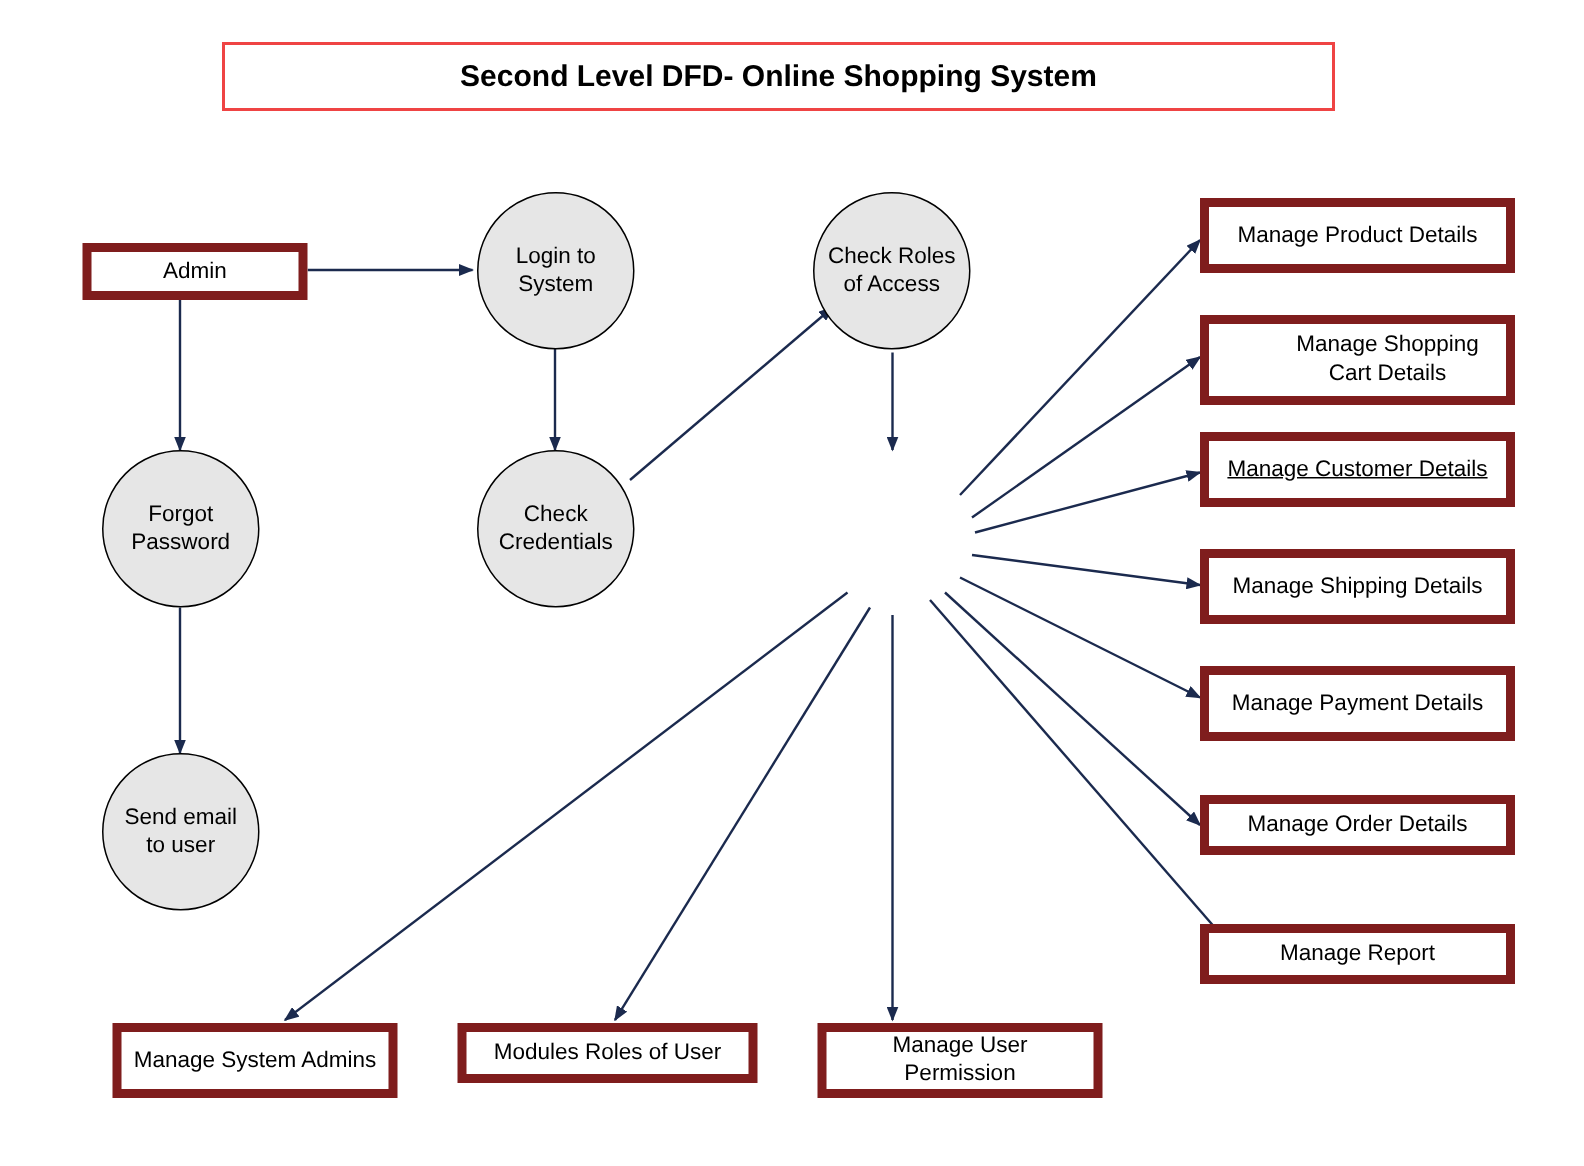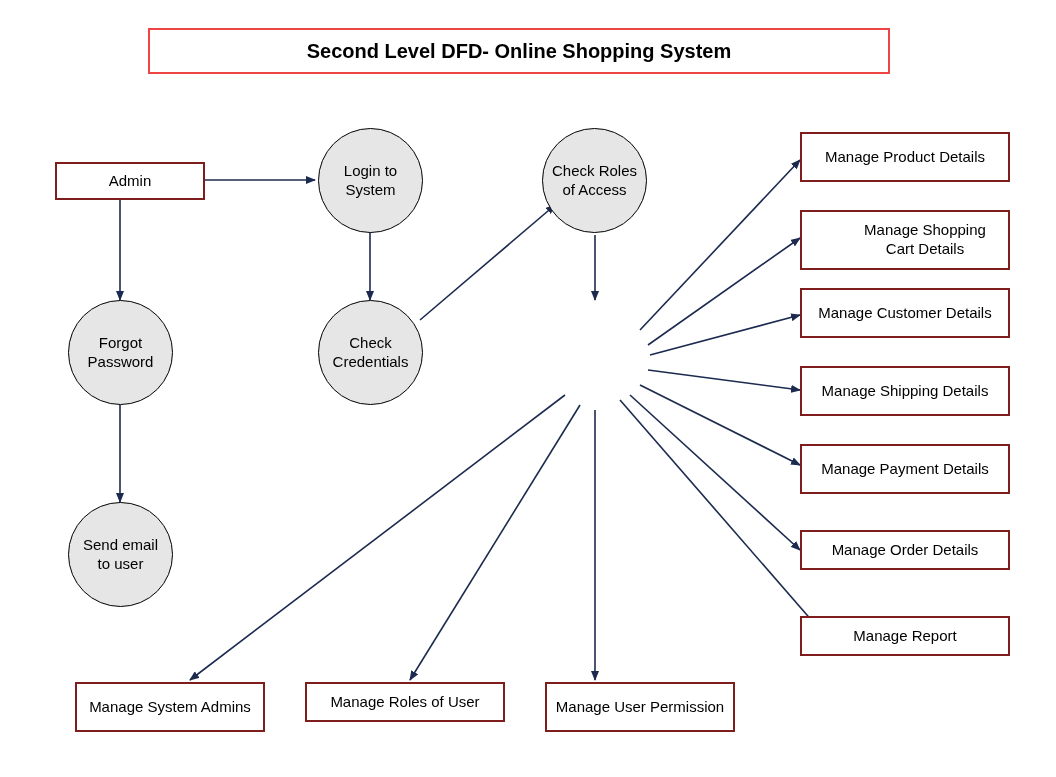--- a/index.html
+++ b/index.html
@@ -23,21 +23,21 @@
     font-size: 20px;
     text-align: center;
     display: flex;
     align-items: center;
     justify-content: center;
     box-sizing: border-box;
     padding: 4px 10px;
   }
   .rect {
     position: absolute;
-    border: 2px solid #7f1d1d;
+    border: 6px solid #7f1d1d;
     background: #fff;
     font-size: 15px;
     display: flex;
     align-items: center;
     justify-content: center;
     text-align: center;
     box-sizing: border-box;
     padding: 4px 8px;
     line-height: 1.25;
   }
@@ -123,29 +123,29 @@
 
   <div class="circle" style="left:318px; top:300px; width:105px; height:105px;">Check Credentials</div>
 
 
   <div class="circle" style="left:68px; top:502px; width:105px; height:105px;">Send email to user</div>
 
   <div class="rect" style="left:800px; top:132px; width:210px; height:50px;">Manage Product Details</div>
 
   <div class="rect" style="left:800px; top:210px; width:210px; height:60px;padding-left:48px;">Manage Shopping Cart Details</div>
 
-  <div class="rect" style="left:800px; top:288px; width:210px; height:50px;">Manage Customer Details</div>
+  <div class="rect" style="left:800px; top:288px; width:210px; height:50px;text-decoration:underline;">Manage Customer Details</div>
 
   <div class="rect" style="left:800px; top:366px; width:210px; height:50px;">Manage Shipping Details</div>
 
   <div class="rect" style="left:800px; top:444px; width:210px; height:50px;">Manage Payment Details</div>
 
   <div class="rect" style="left:800px; top:530px; width:210px; height:40px;">Manage Order Details</div>
 
   <div class="rect" style="left:75px; top:682px; width:190px; height:50px;">Manage System Admins</div>
 
   <div class="rect" style="left:800px; top:616px; width:210px; height:40px;">Manage Report</div>
 
-  <div class="rect" style="left:305px; top:682px; width:200px; height:40px;">Manage Roles of User</div>
+  <div class="rect" style="left:305px; top:682px; width:200px; height:40px;">Modules Roles of User</div>
 
   <div class="rect" style="left:545px; top:682px; width:190px; height:50px;">Manage User Permission</div>
 
 </div>
 
 </body></html>

